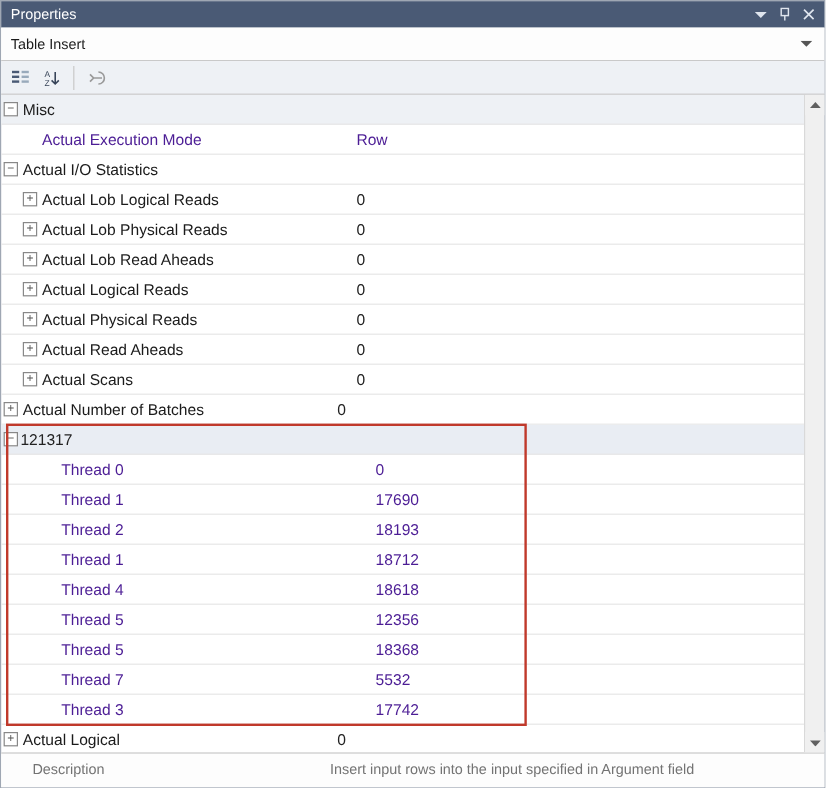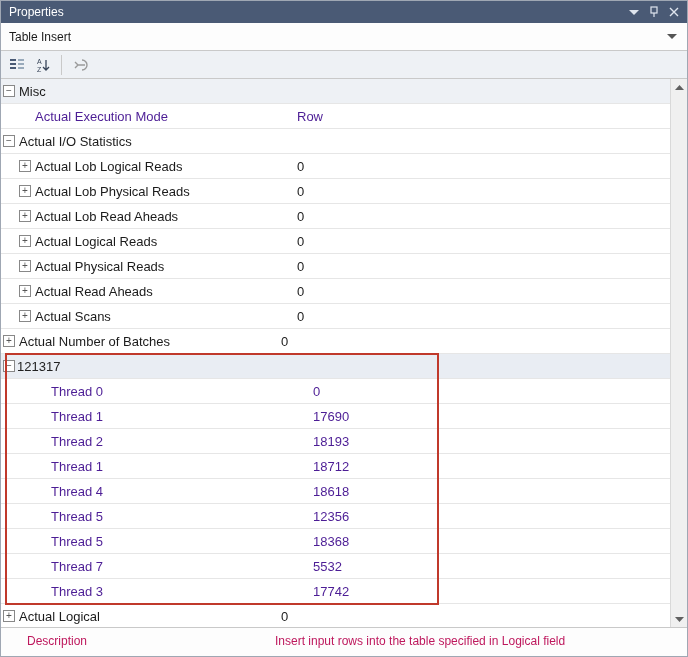--- a/index.html
+++ b/index.html
@@ -24,21 +24,21 @@
   .row.category { background:#eef1f5; }
   .row.category .label { font-weight:400; }
   .row.dim .label, .row.dim .value { color:#4c1d95; }
   .indent-0 {}
   .indent-1 .gutter:first-child { margin-left: 16px; }
   .indent-2 .gutter:first-child { margin-left: 32px; }
   .highlight-box { position:absolute; border:2px solid #c0392b; pointer-events:none; }
   .scrollbar { width:17px; background:#f0f0f0; border-left:1px solid #d9d9d9; display:flex; flex-direction:column; align-items:center; }
   .sb-btn { width:17px; height:17px; display:flex; align-items:center; justify-content:center; color:#555; cursor:pointer; background:#f0f0f0; }
   .sb-track { flex:1; width:17px; }
-  .desc-panel { border-top:1px solid #c9c9c9; padding:6px 8px 8px 26px; background:#fdfdfd; font-size:12px; color:#be185d; display:flex;}
+  .desc-panel { border-top:1px solid #c9c9c9; padding:6px 8px 8px 26px; background:#fdfdfd; font-size:12px; color:#737373; display:flex;}
   .desc-panel .dlabel { flex:0 0 248px; }
   .desc-panel .dtext { flex:1; white-space:nowrap; overflow:hidden;}
   svg { display:block; }
 </style>
 </head>
 <body>
 
 <div class="panel">
 
   <div class="titlebar">
@@ -254,16 +254,16 @@
       <div class="sb-btn">
         <svg width="9" height="6" viewBox="0 0 9 6">
             <path d="M0 1 L4.5 6 L9 1" fill="#606060"></path>
           </svg>
       </div>
     </div>
   </div>
 
   <div class="desc-panel">
     <span class="dlabel">Description</span>
-    <span class="dtext">Insert input rows into the table specified in Logical field</span>
+    <span class="dtext">Insert input rows into the input specified in Argument field</span>
   </div>
 
 </div>
 
 </body></html>

